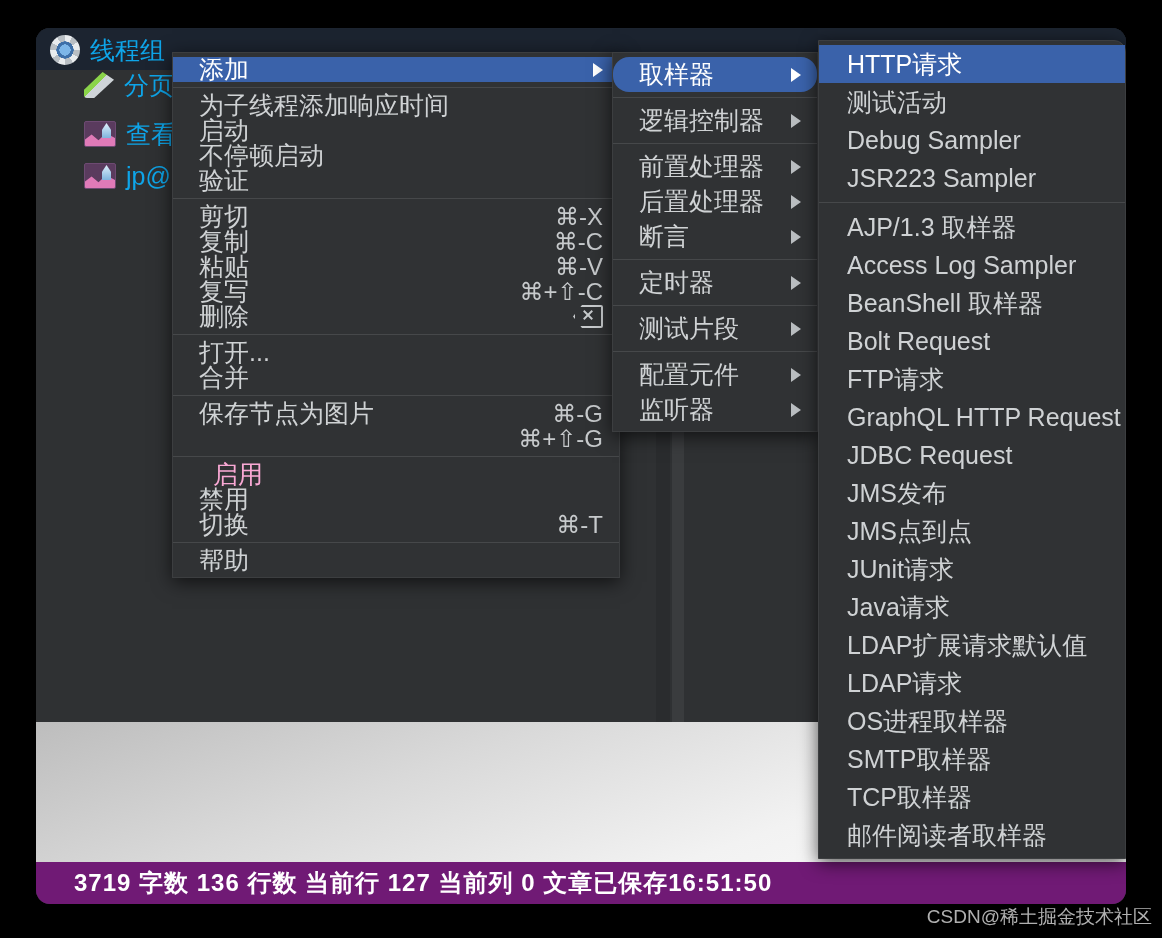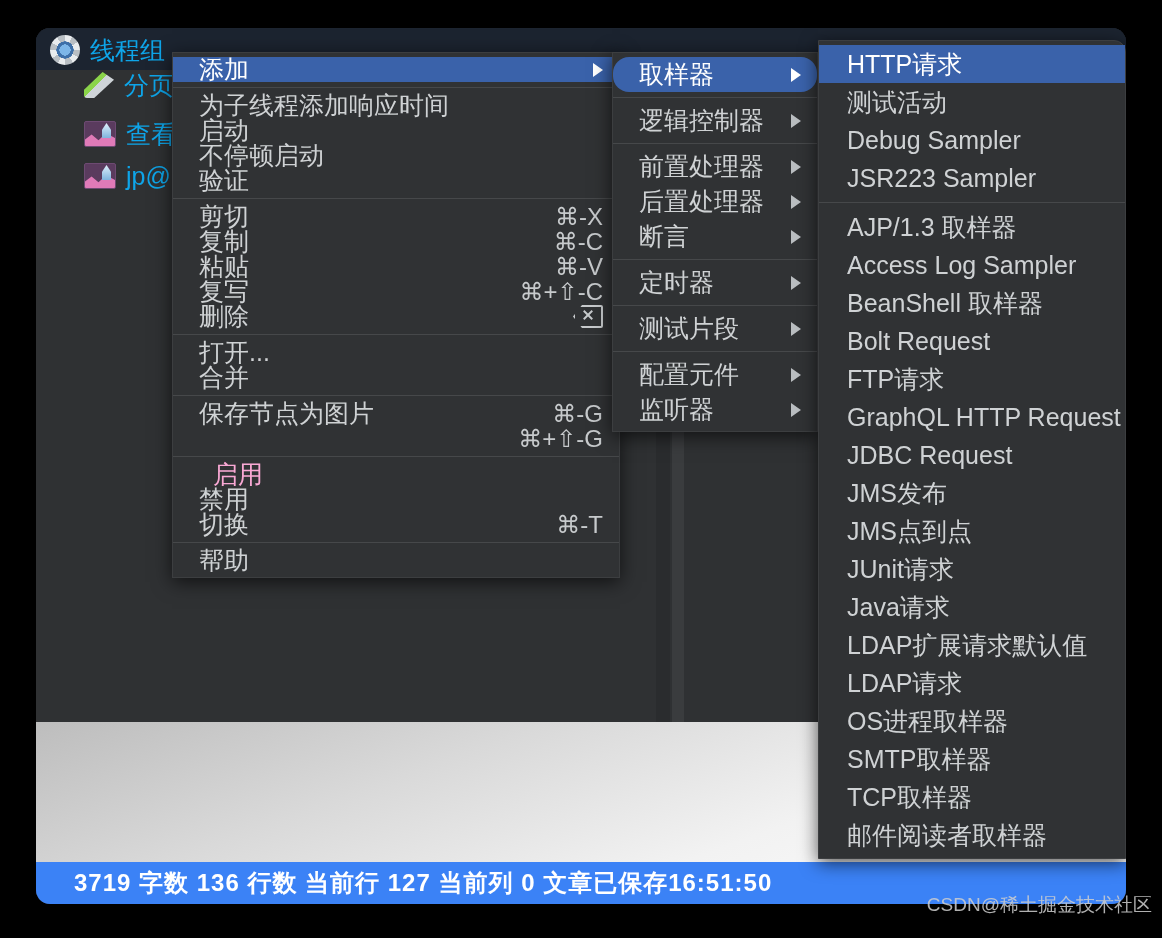--- a/index.html
+++ b/index.html
@@ -72,21 +72,21 @@
   #panel-strip-b{position:absolute;left:636px;top:42px;width:12px;bottom:0;background:#3a3c3e;}
   #panel-strip-c{position:absolute;left:650px;top:42px;width:160px;bottom:0;background:#2f3133;}
 
   
   #doc-area{
     position:absolute;left:0;bottom:42px;width:100%;height:140px;
     background:linear-gradient(160deg,#bdbdbd 0%,#d9d9d9 35%,#f2f2f2 70%,#fbfbfb 100%);
   }
   #status-bar{
     position:absolute;left:0;bottom:0;width:100%;height:42px;
-    background:#3b82f6;display:flex;align-items:center;
+    background:#701a75;display:flex;align-items:center;
   }
   #status-text{
     color:#ffffff;font-size:24px;font-weight:bold;white-space:nowrap;
     padding-left:38px;letter-spacing:1px;
   }
 
   
   .menu{
     position:absolute;background:#303234;
     box-shadow:0 4px 18px rgba(0,0,0,.65);
@@ -132,21 +132,21 @@
   #menu-items .mi{height:38px;padding-left:28px;font-size:25px;}
   #menu-items .mi.sel{border-radius:0;}
 
   #menu-items{border-top-right-radius:12px;}
 
   
   .watermark{
     position:absolute;color:#cfcfcf;font-size:19px;opacity:.85;
     white-space:nowrap;
   }
-  #wm-csdn{right:10px;bottom:20px;}
+  #wm-csdn{right:10px;bottom:8px;}
 </style>
 </head>
 <body>
 
 <div id="app-window">
   <div id="app-titlebar"></div>
 
   <div id="tree-panel">
     <div id="panel-strip-a"></div>
     <div id="panel-strip-b"></div>

